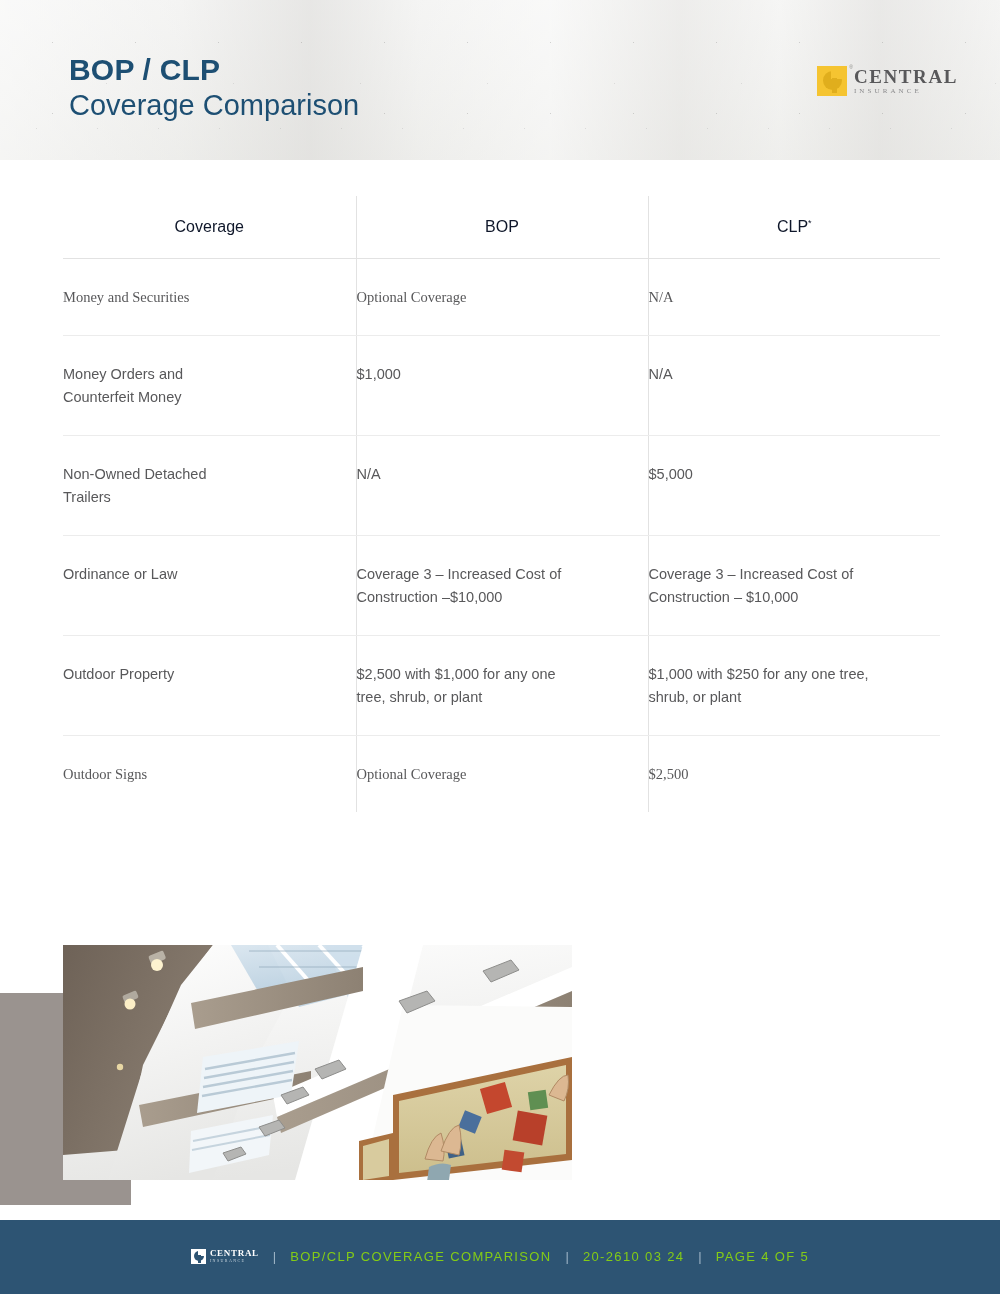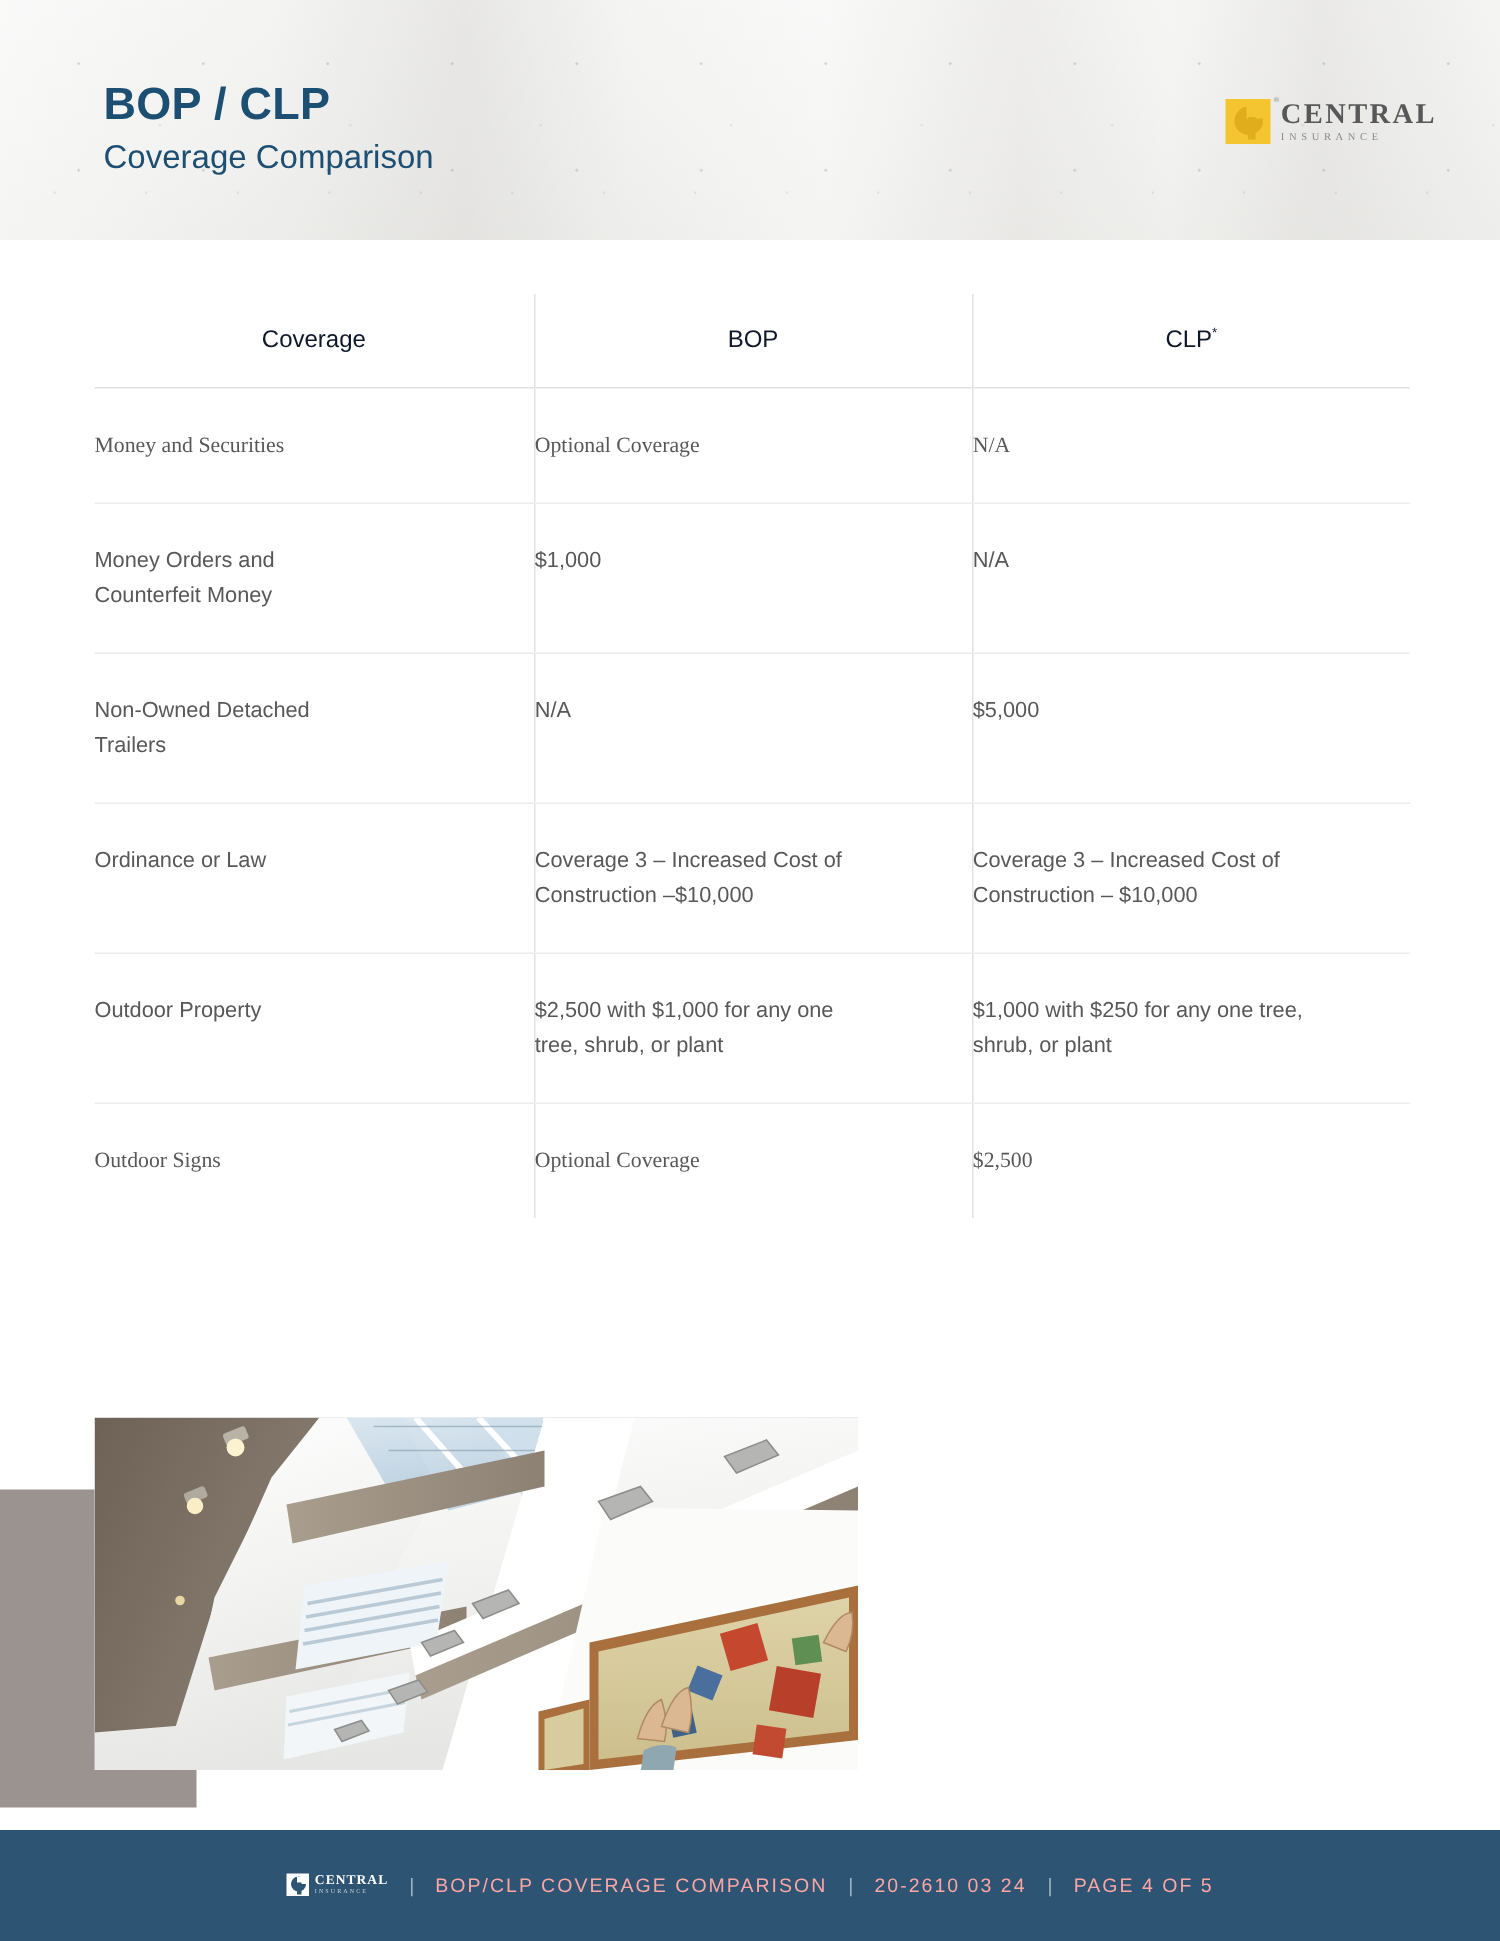--- a/index.html
+++ b/index.html
@@ -50,21 +50,21 @@
     left: 69px; top: 52px;
   }
   .title-main {
     font-size: 30px;
     font-weight: bold;
     color: #1d4f73;
     letter-spacing: 0.2px;
     line-height: 36px;
   }
   .title-sub {
-    font-size: 22px;
+    font-size: 29px;
     font-weight: normal;
     color: #1d4f73;
     line-height: 32px;
     margin-top: 1px;
   }
 
   
   .logo-header {
     position: absolute;
     right: 42px; top: 66px;
@@ -235,21 +235,21 @@
     font-size: 9px; font-weight: bold;
     color: #ffffff; letter-spacing: 0.7px;
   }
   .f-insurance {
     font-family: "Liberation Serif", serif;
     font-size: 4px; color: #c7d4de;
     letter-spacing: 1.4px; margin-top: 1.5px;
   }
   .footer-text {
     font-size: 13px;
-    color: #fca5a5;
+    color: #84cc16;
     letter-spacing: 1.35px;
   }
   .footer-sep {
     font-size: 13px;
     color: #9db4c6;
     padding: 0 3px;
   }
 </style>
 </head>
 <body>

